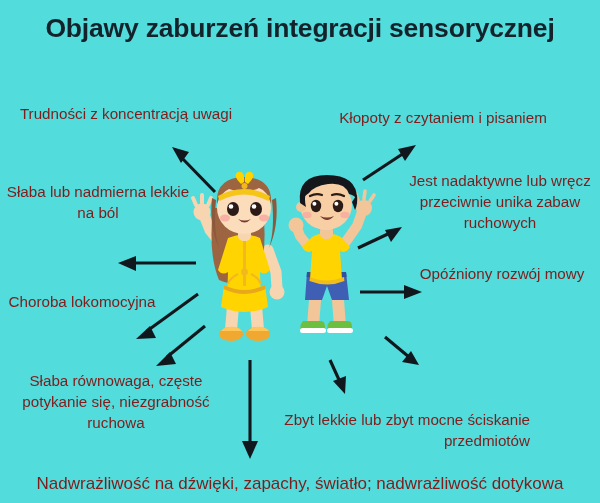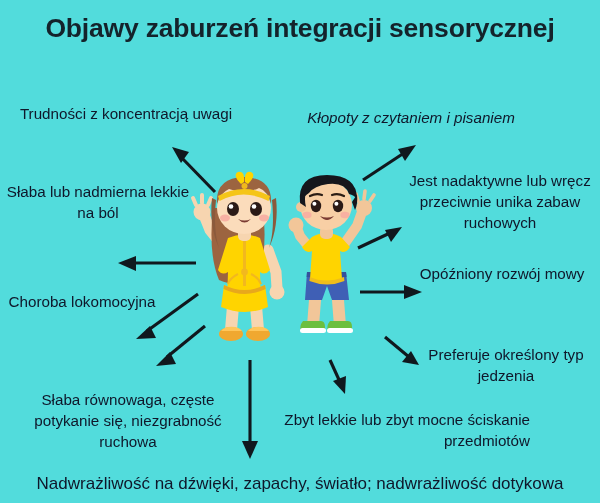--- a/index.html
+++ b/index.html
@@ -26,33 +26,33 @@
     width: 600px;
     text-align: center;
     font-size: 26.5px;
     font-weight: bold;
     color: #14232b;
     letter-spacing: -0.2px;
     font-family: "Liberation Sans", sans-serif;
   }
   .label {
     position: absolute;
-    color: #0f172a;
+    color: #7f1d1d;
     font-size: 15.2px;
     line-height: 1.38;
     text-align: center;
     font-family: "Liberation Sans", sans-serif;
     white-space: pre-line;
   }
   
   .lbl-concentration { left: 8px;  top: 104px; width: 236px; }
   .lbl-pain          { left: 0px;  top: 182px; width: 196px; }
   .lbl-motion        { left: 6px;  top: 292px; width: 152px; text-align: center; }
-  .lbl-balance       { left: 0px;  top: 390px; width: 232px; padding-left: 12px; }
-  .lbl-reading       { left: 276px; top: 108px; width: 270px; font-style: italic; }
+  .lbl-balance       { left: 0px;  top: 371px; width: 232px; }
+  .lbl-reading       { left: 308px; top: 108px; width: 270px; }
   .lbl-hyperactive   { left: 404px; top: 171px; width: 192px; }
   .lbl-speech        { left: 412px; top: 264px; width: 180px; }
   .lbl-food          { left: 416px; top: 345px; width: 180px; }
   .lbl-grip          { left: 278px; top: 410px; width: 252px; text-align: right; }
   .lbl-sensitivity   { left: 0px;  top: 472px; width: 600px; font-size: 17px; }
 
   #arrows, #kids {
     position: absolute;
     left: 0;
     top: 0;
@@ -257,17 +257,16 @@
     </g>
   </svg>
 
   <div class="label lbl-concentration">Trudności z koncentracją uwagi</div>
   <div class="label lbl-pain">Słaba lub nadmierna lekkie na ból</div>
   <div class="label lbl-motion">Choroba lokomocyjna</div>
   <div class="label lbl-balance">Słaba równowaga, częste potykanie się, niezgrabność ruchowa</div>
   <div class="label lbl-reading">Kłopoty z czytaniem i pisaniem</div>
   <div class="label lbl-hyperactive">Jest nadaktywne lub wręcz przeciwnie unika zabaw ruchowych</div>
   <div class="label lbl-speech">Opóźniony rozwój mowy</div>
-  <div class="label lbl-food">Preferuje określony typ jedzenia</div>
   <div class="label lbl-grip">Zbyt lekkie lub zbyt mocne ściskanie przedmiotów</div>
   <div class="label lbl-sensitivity">Nadwrażliwość na dźwięki, zapachy, światło; nadwrażliwość dotykowa</div>
 
 </div>
 
 </body></html>

